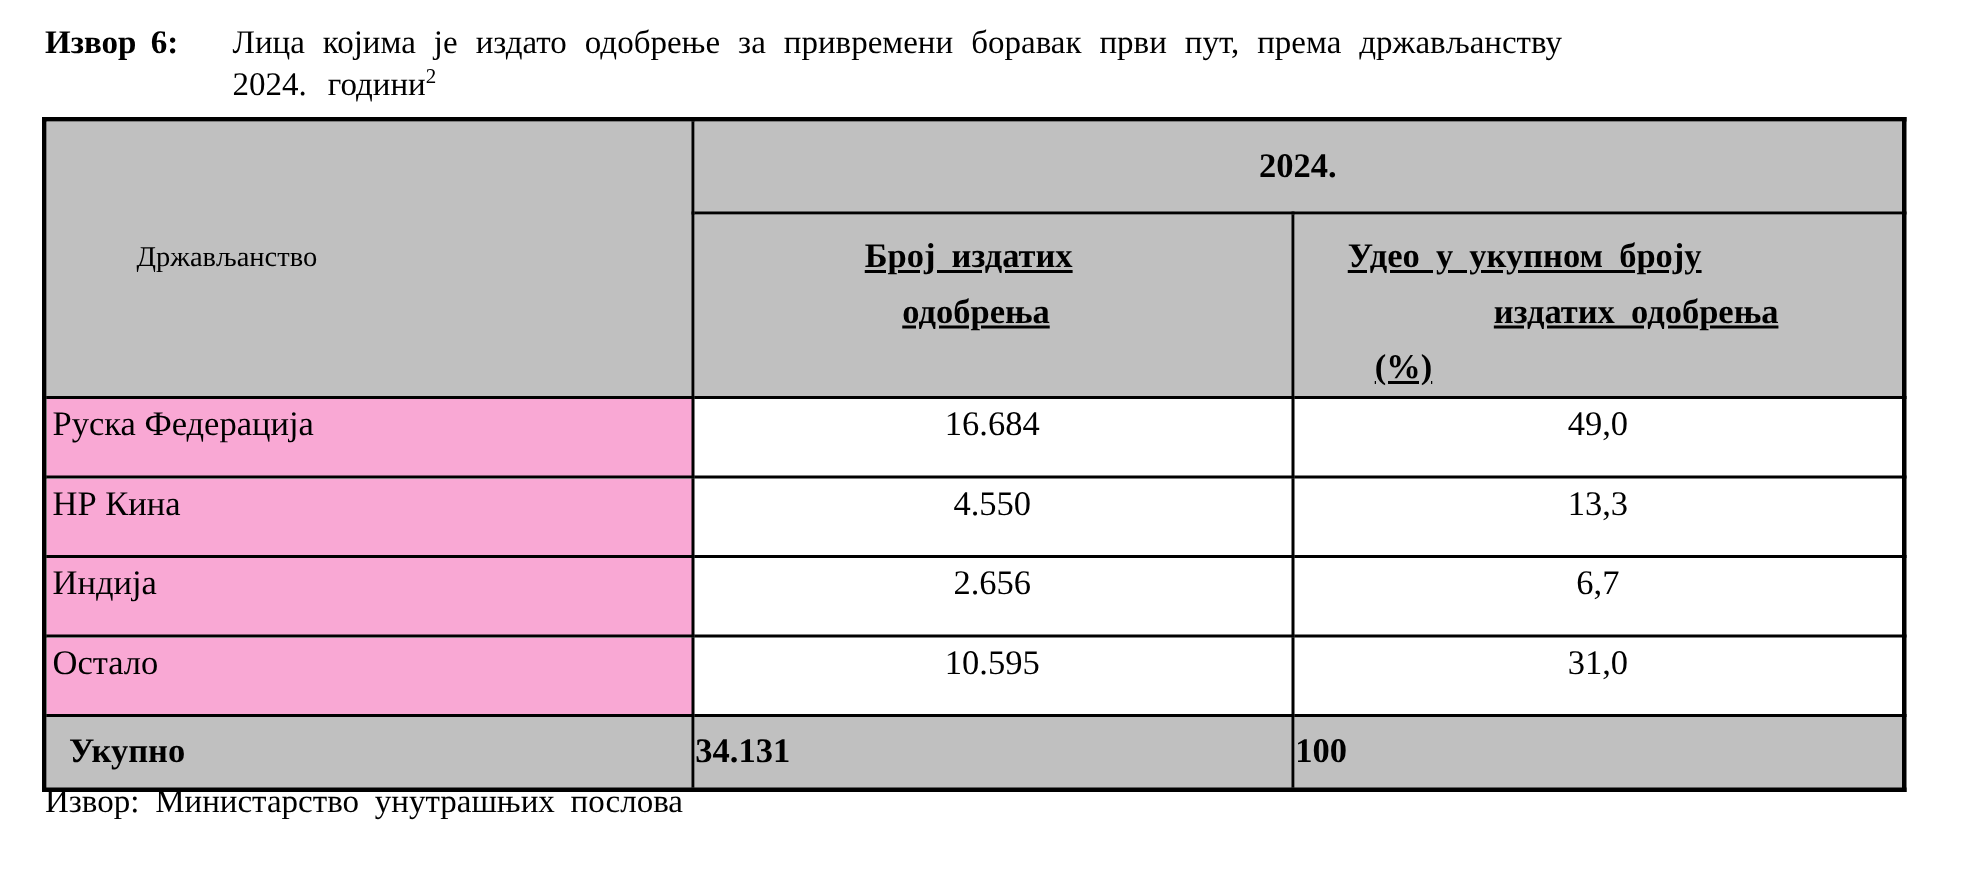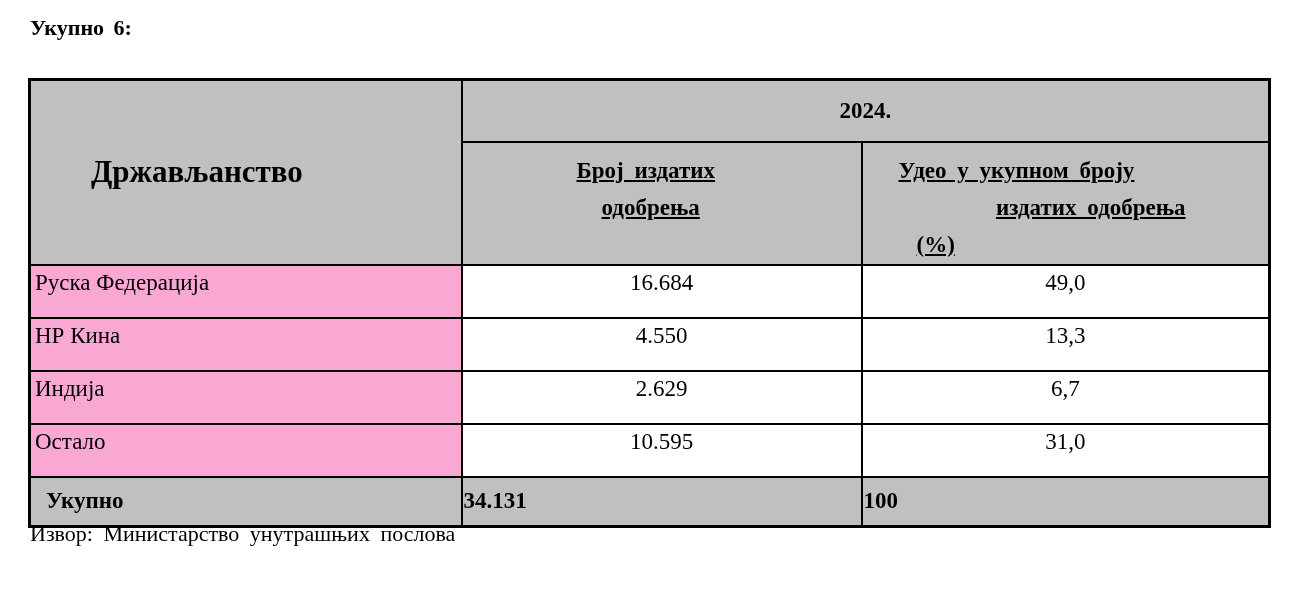--- a/index.html
+++ b/index.html
@@ -58,22 +58,22 @@
   table.res-table td {
     border: 2px solid #000;
     overflow: hidden;
   }
   col.c1 { width: 432px; }
   col.c2 { width: 400px; }
   col.c3 { width: 408px; }
 
   td.corner {
     background: var(--hdr-fill);
-    font-weight: bold;
-    font-size: 31px;
+    font-weight: normal;
+    font-size: 19px;
     vertical-align: middle;
     padding-left: 60px;
   }
   td.year-cell {
     background: var(--hdr-fill);
     font-weight: bold;
     font-size: 23px;
     text-align: center;
     vertical-align: middle;
   }
@@ -129,21 +129,25 @@
     font-size: 22px;
     word-spacing: 5px;
   }
 </style>
 </head>
 <body>
 
 <div class="page">
 
   <div class="title-block">
-    <div class="title-label">Укупно 6:</div>
+    <div class="title-label">Извор 6:</div>
+    <div class="title-text">
+      <span>Лица којима је издато одобрење за привремени боравак први пут, према држављанству</span><br>
+      <span class="title-line2"><span>2024.</span><span class="year-gap"></span><span>години</span><sup class="fnref">2</sup></span>
+    </div>
   </div>
 
   <table class="res-table">
     <colgroup>
         <col class="c1">
         <col class="c2">
         <col class="c3">
       </colgroup>
     <tbody>
       <tr class="year-row">
@@ -167,21 +171,21 @@
         <td class="num">16.684</td>
         <td class="num">49,0</td>
       </tr>
       <tr class="data-row">
         <td class="country">НР Кина</td>
         <td class="num">4.550</td>
         <td class="num">13,3</td>
       </tr>
       <tr class="data-row">
         <td class="country">Индија</td>
-        <td class="num">2.629</td>
+        <td class="num">2.656</td>
         <td class="num">6,7</td>
       </tr>
       <tr class="data-row">
         <td class="country">Остало</td>
         <td class="num">10.595</td>
         <td class="num">31,0</td>
       </tr>
 
       <tr class="total-row">
         <td class="total-label">Укупно</td>

